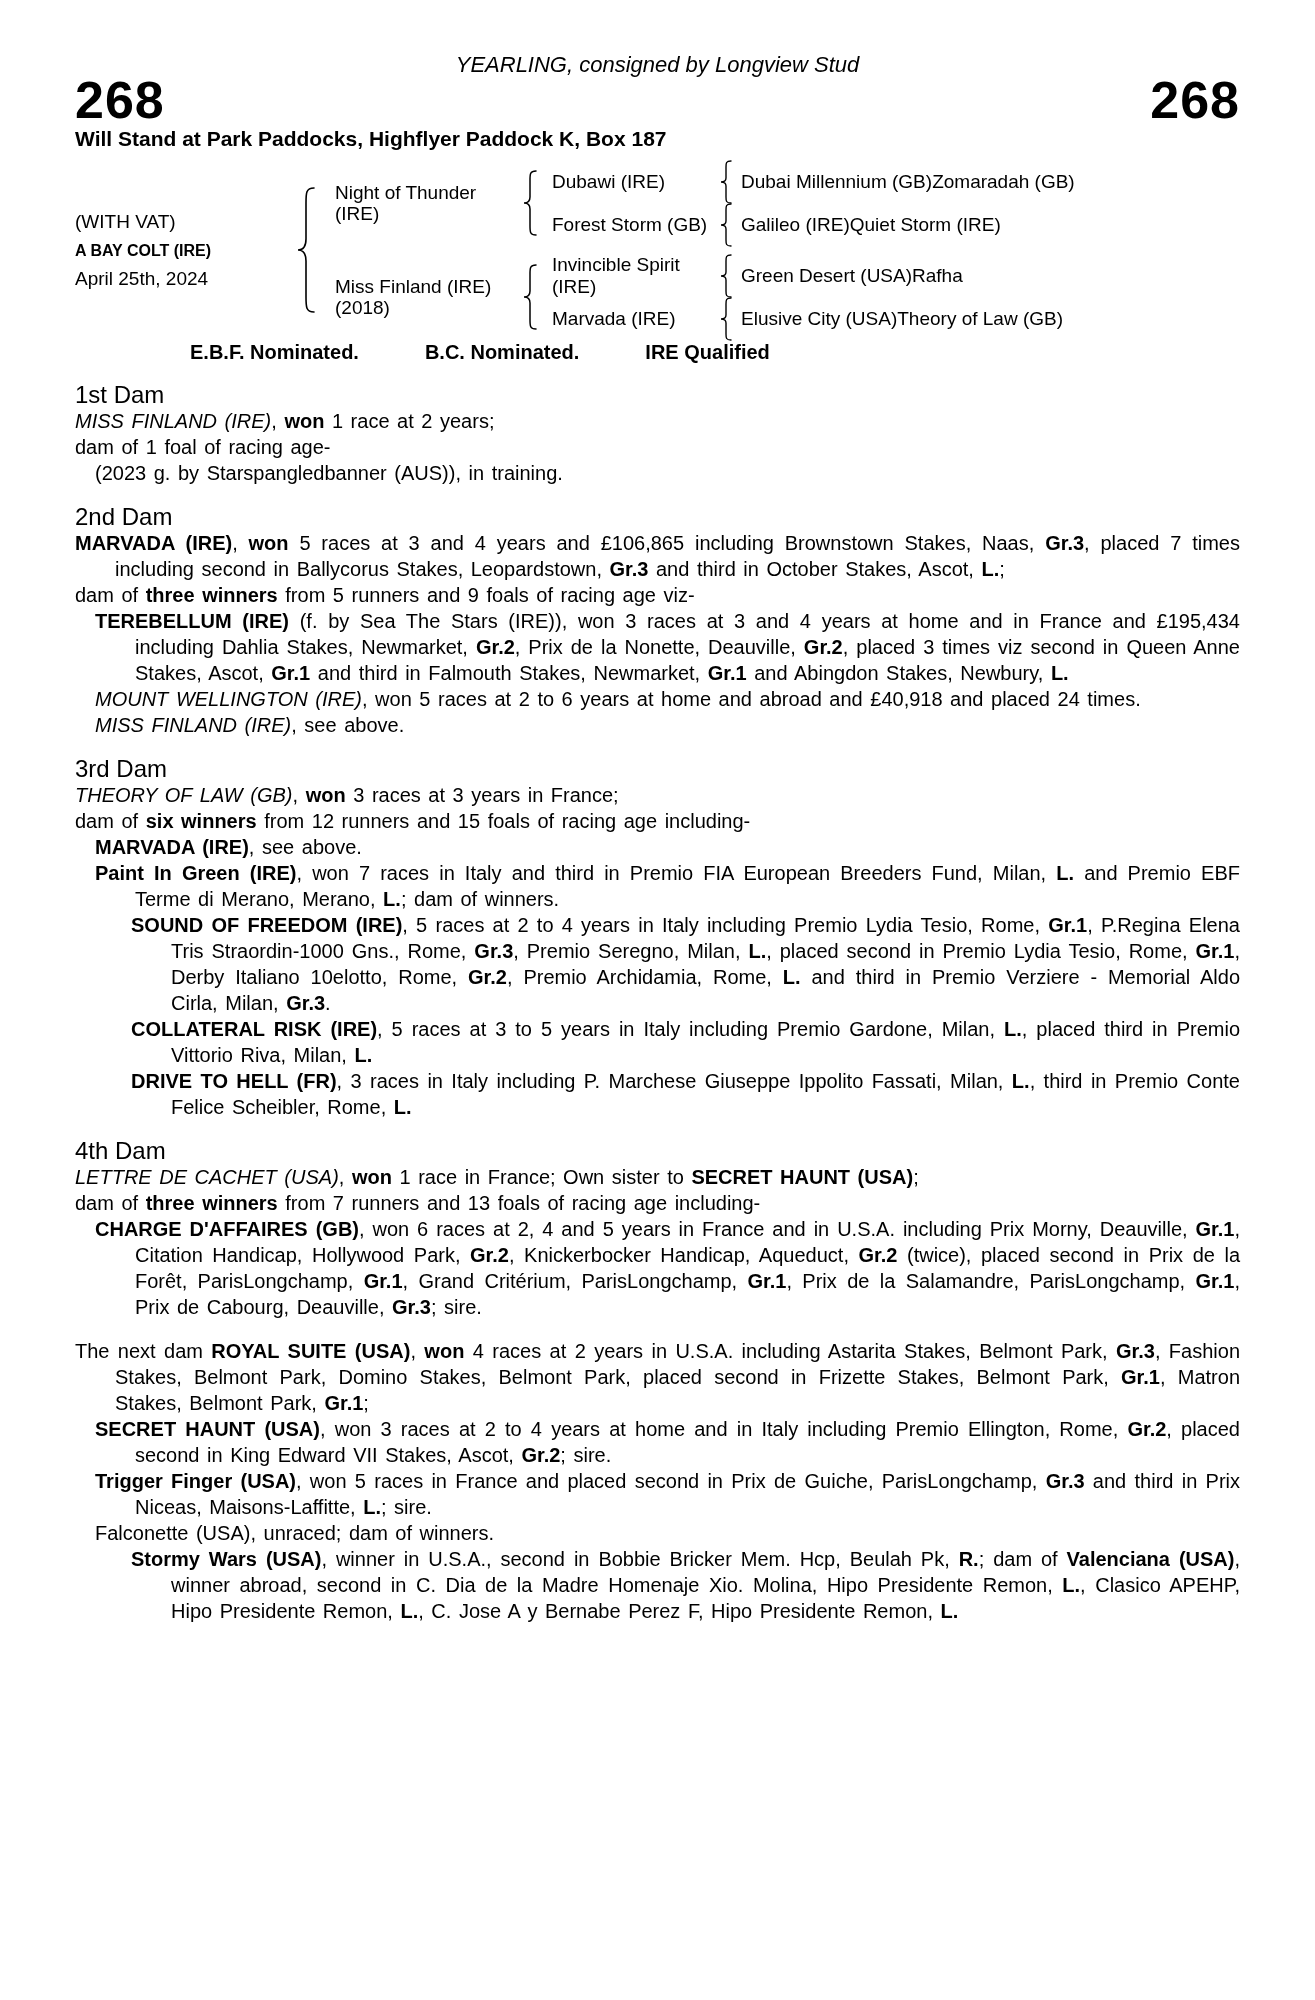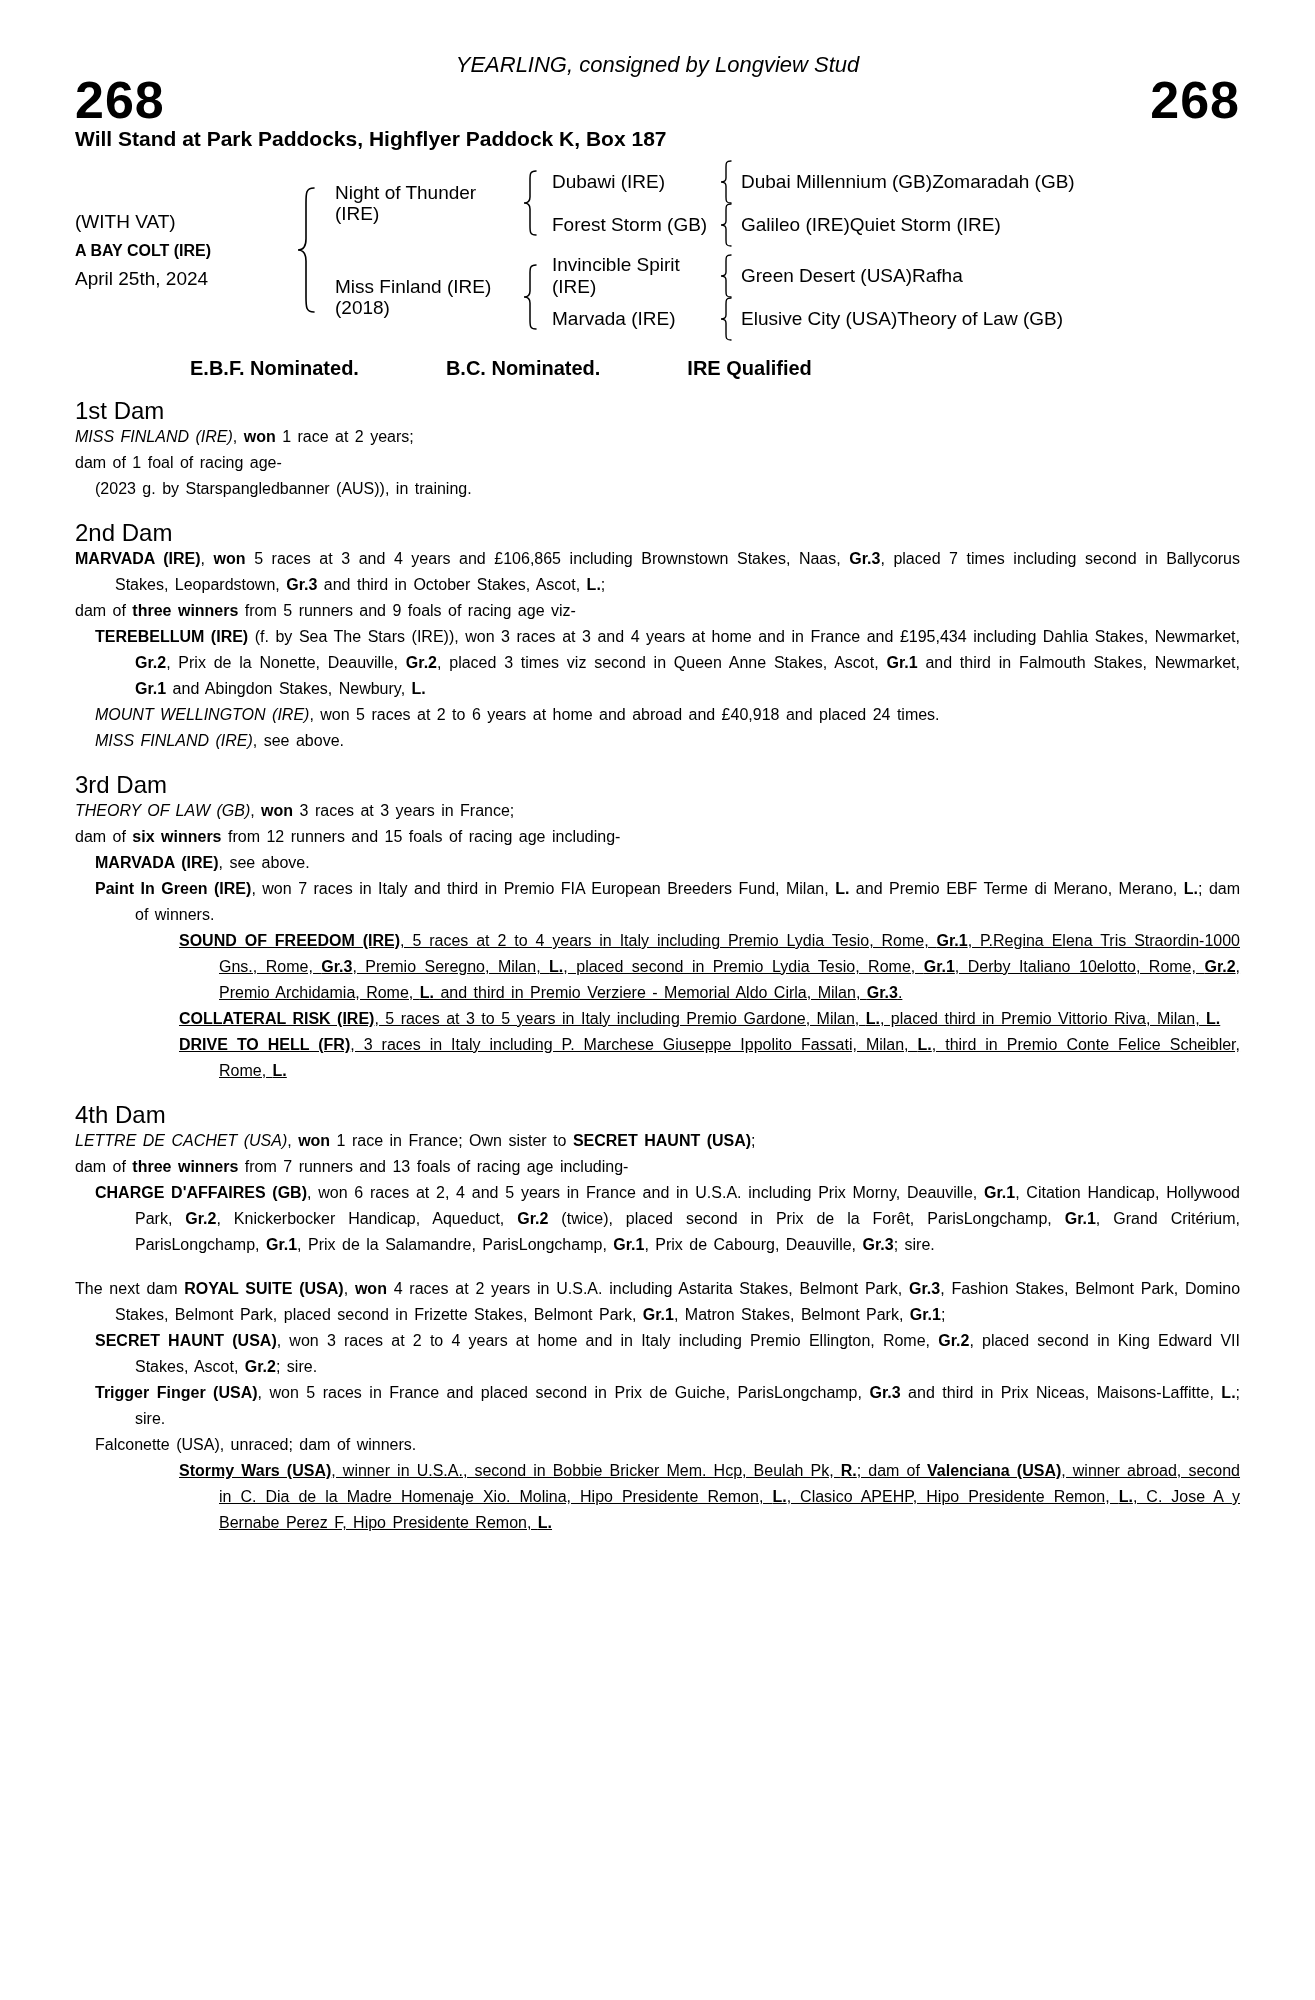--- a/index.html
+++ b/index.html
@@ -28,29 +28,29 @@
   .brace { flex: none; display: block; }
   .ped-halves { display: flex; flex-direction: column; row-gap: 8px; margin-left: 6px; }
   .ped-half { display: flex; align-items: center; }
   .parent-cell { width: 200px; flex: none; padding-left: 12px; }
   .gp-col { display: flex; flex-direction: column; margin-left: 4px; }
   .gp-unit { display: flex; align-items: center; height: 43px; }
   .gp-cell { width: 178px; flex: none; padding-left: 10px; }
   .ggp-col { display: flex; flex-direction: row; margin-left: 8px; }
   .ggp-cell { height: 21.5px; display: flex; align-items: center; white-space: nowrap; }
 
-  .noms-row { display: flex; margin-top: 16px; margin-left: 115px; column-gap: 87px; font-weight: bold; font-size: 20px; line-height: 24px; }
+  .noms-row { display: flex; margin-left: 115px; column-gap: 66px; font-weight: bold; font-size: 20px; line-height: 24px; }
 
   
   .section { margin-top: 18px; }
   .section-heading { font-weight: normal; font-size: 24px; line-height: 26px; }
-  .para { font-size: 16px; line-height: 26px; text-align: justify; word-spacing: 2px; }
+  .para { font-size: 20px; line-height: 26px; text-align: justify; word-spacing: 2px; }
   .lvl0 { padding-left: 40px; text-indent: -40px; }
   .lvl1 { margin-left: 20px; padding-left: 40px; text-indent: -40px; }
-  .lvl2 { margin-left: 104px; padding-left: 40px; text-indent: -40px; text-decoration: underline; }
+  .lvl2 { margin-left: 56px; padding-left: 40px; text-indent: -40px; }
 </style>
 </head>
 <body>
 
 <div class="page">
 
   <div class="consignor-line">YEARLING, consigned by Longview Stud</div>
 
   <div class="lot-row">
     <div class="lot-number">268</div>

